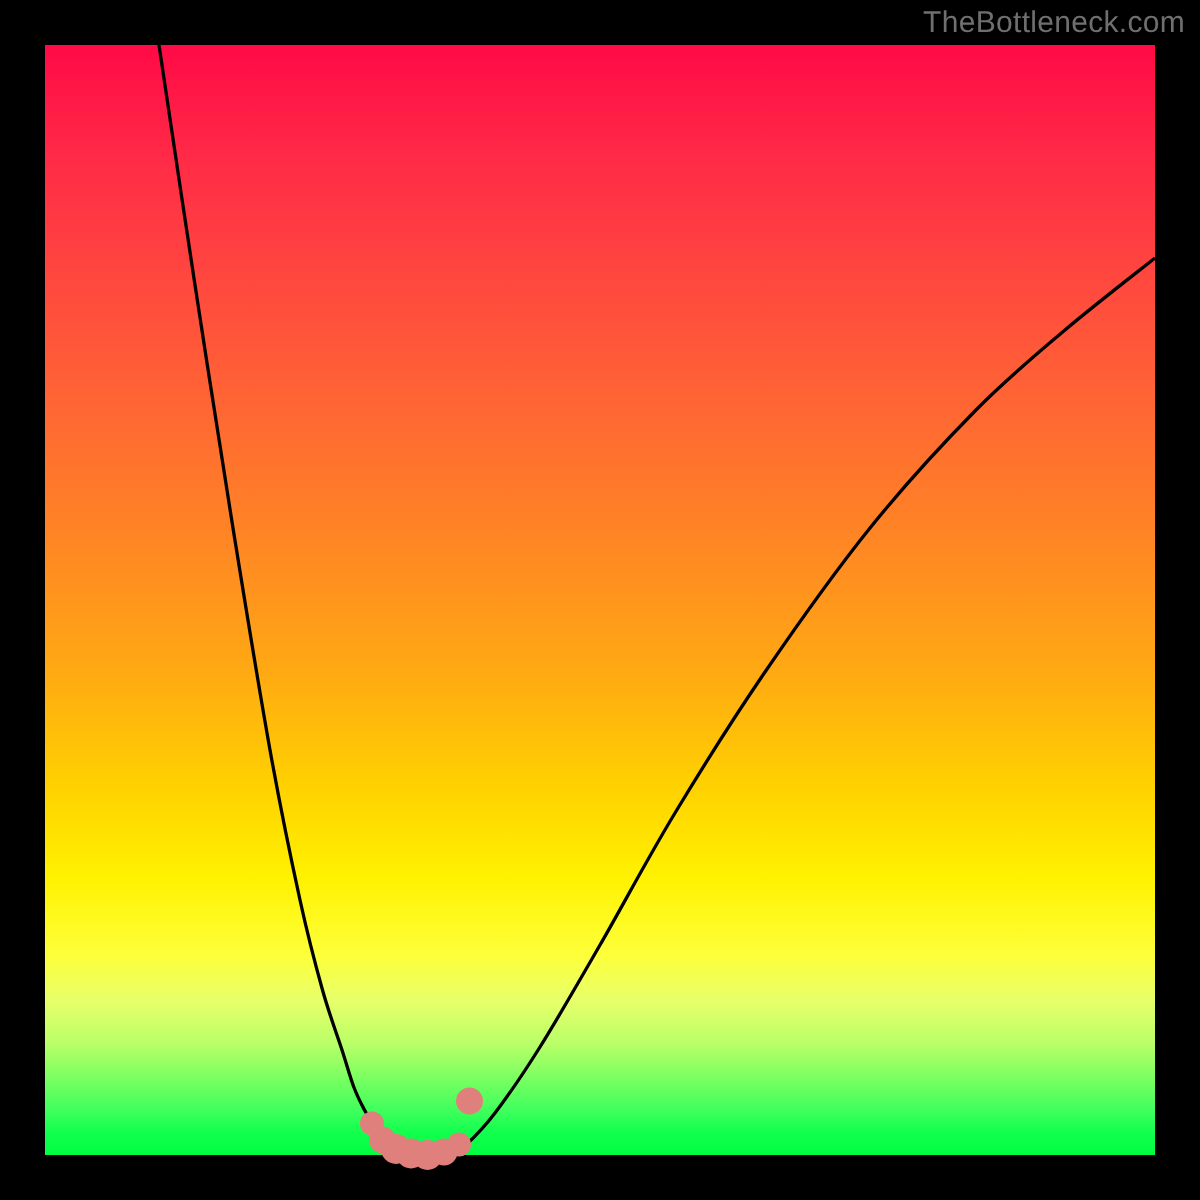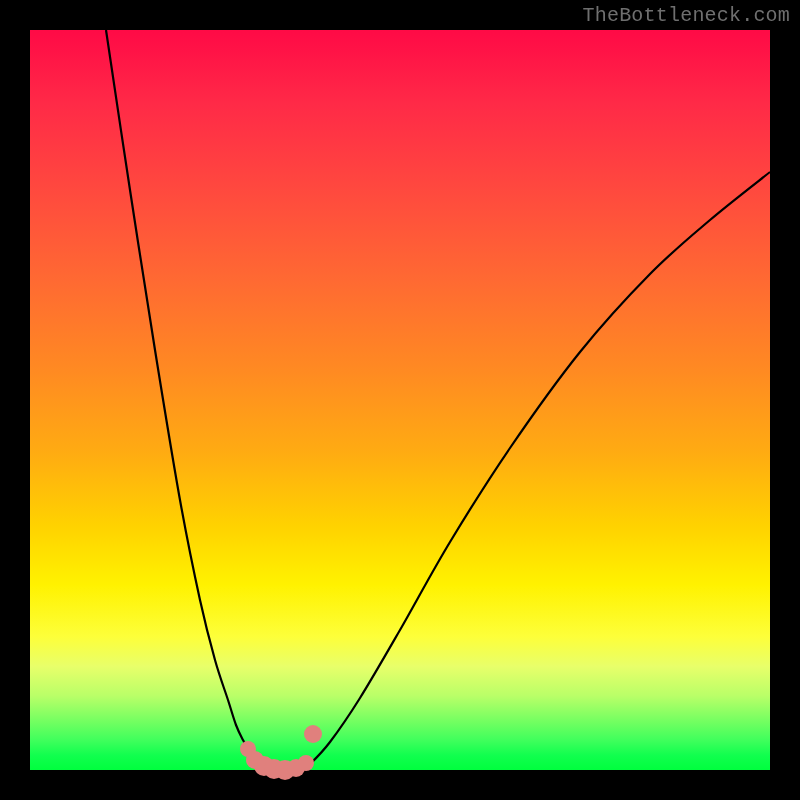--- a/index.html
+++ b/index.html
@@ -46,21 +46,20 @@
     );
   }
   .watermark {
     position: absolute;
     top: 4px;
     right: 10px;
     color: #6f6f6f;
     font-size: 20px;
     letter-spacing: 0.2px;
     user-select: none;
-    font-family: Liberation Mono, monospace;
   }
   svg.curve {
     position: absolute;
     left: 0;
     top: 0;
     width: 740px;
     height: 740px;
     overflow: visible;
   }
   .dot {

